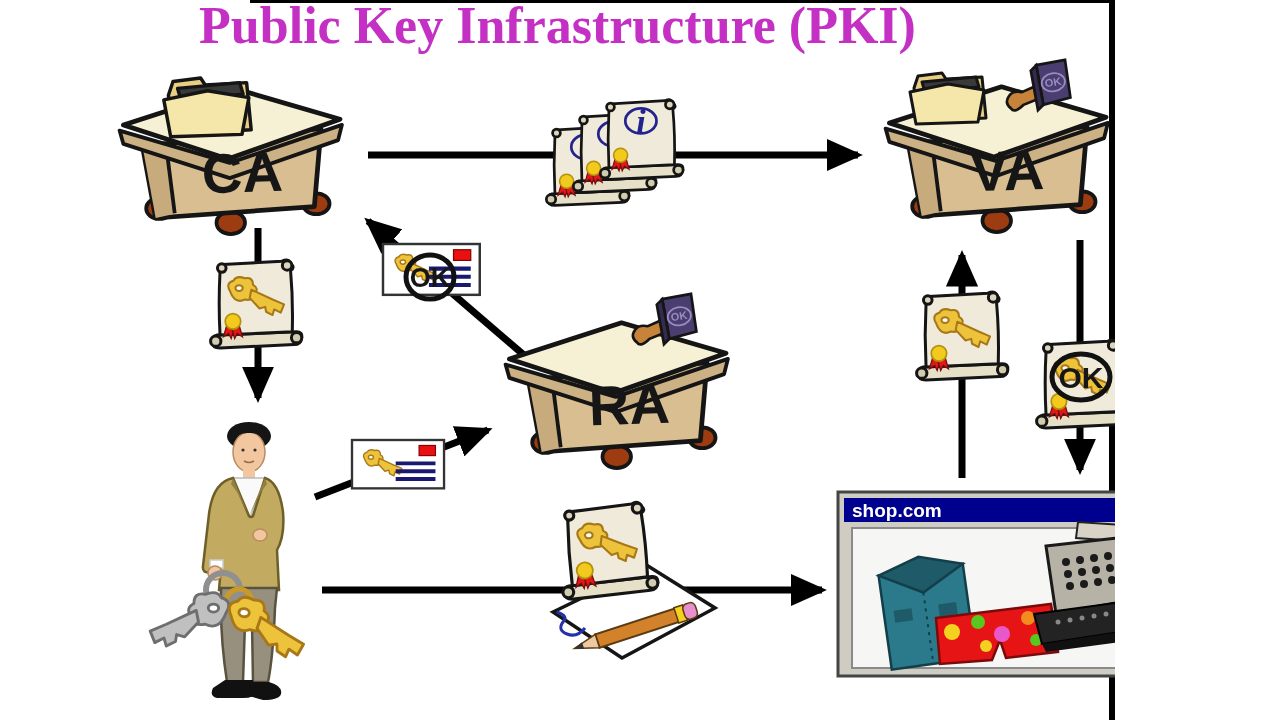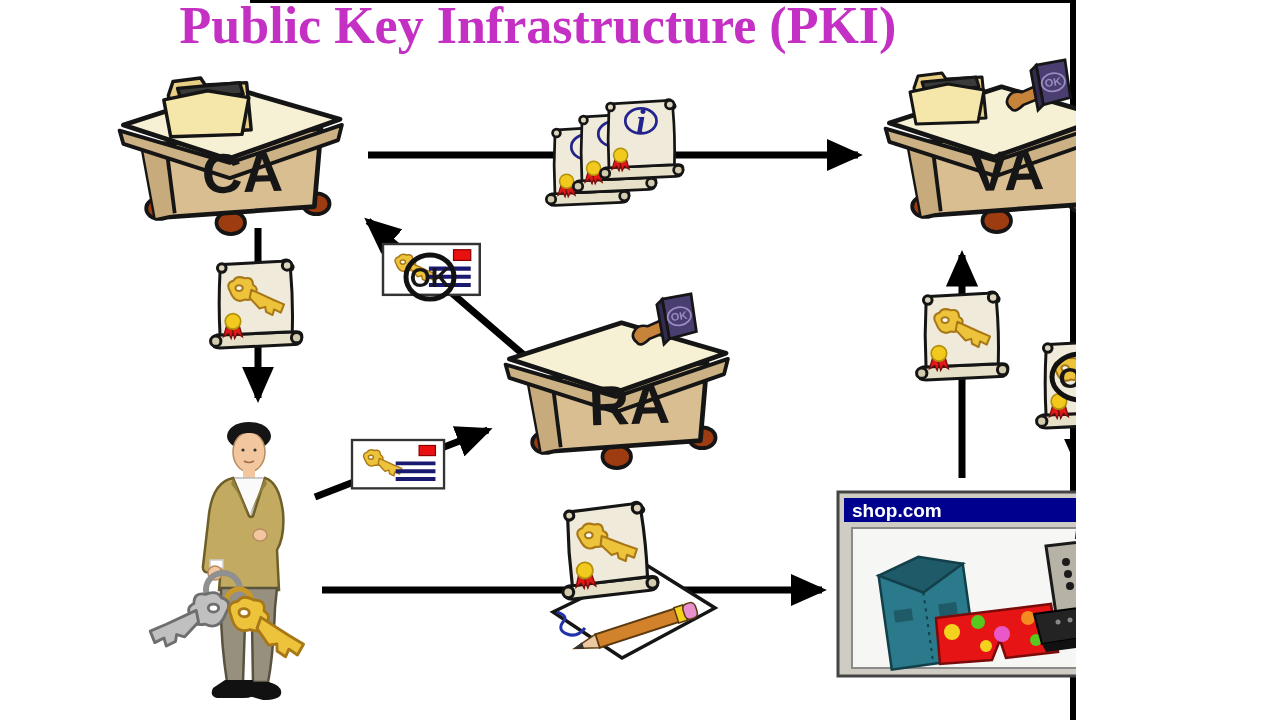--- a/index.html
+++ b/index.html
@@ -1,17 +1,17 @@
 <!DOCTYPE html>
 <html><head>
 <meta charset="utf-8">
 <style>
   html,body{margin:0;padding:0;background:#ffffff;}
   .stage{position:relative;width:1076px;height:720px;background:#ffffff;overflow:hidden;
-         font-family:"Liberation Sans",sans-serif;}
+         font-family:"Liberation Sans",sans-serif;padding-left:39px;}
   .title{position:absolute;top:-4px;left:0;right:0;margin:0;text-align:center;
          font-family:"Liberation Serif",serif;font-weight:bold;font-size:52px;
          color:#c42fc4;letter-spacing:0px;}
   .bar-top{position:absolute;left:250px;top:0;width:1030px;height:3px;background:#000;}
   .bar-right{position:absolute;right:0;top:0;width:6px;height:720px;background:#000;}
   svg{position:absolute;left:0;top:0;}
   .arrow{stroke:#000;stroke-width:7;fill:none;}
   .lbl{font-family:"Liberation Sans",sans-serif;font-weight:bold;fill:#161616;}
   .okc{stroke:#111;stroke-width:5;fill:none;}
   .infoc{stroke:#23238e;stroke-width:3.5;fill:none;}

